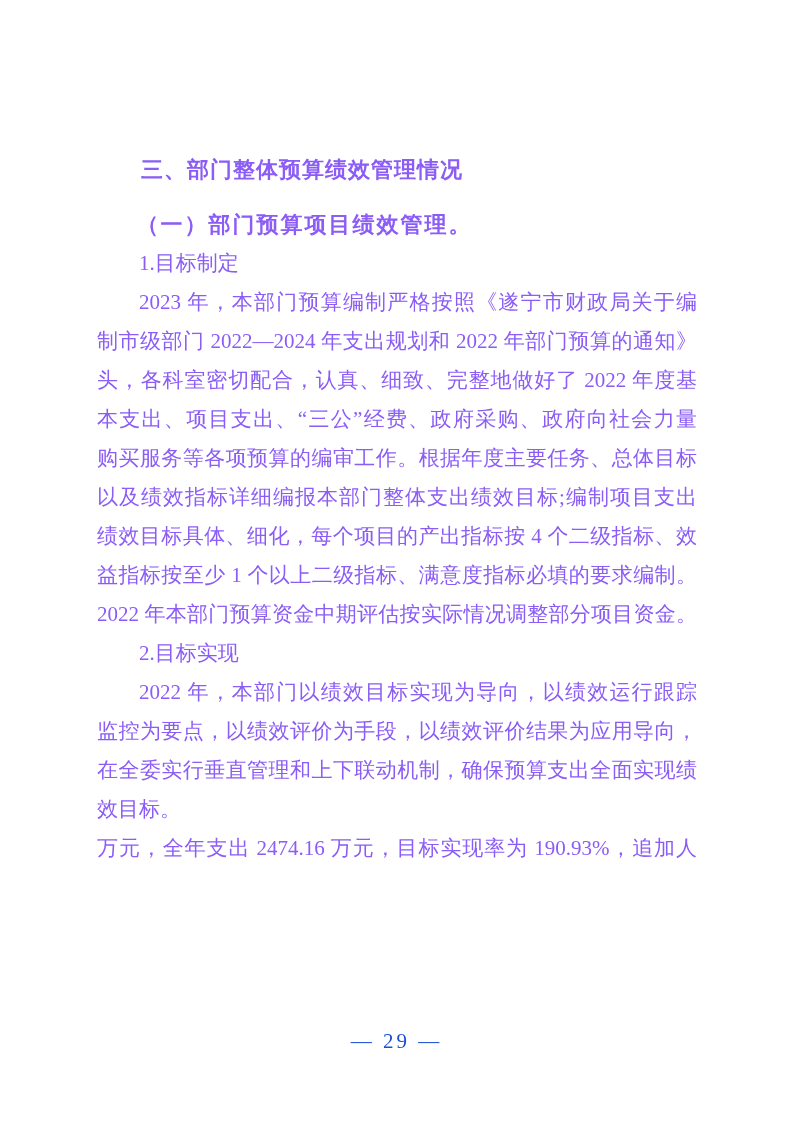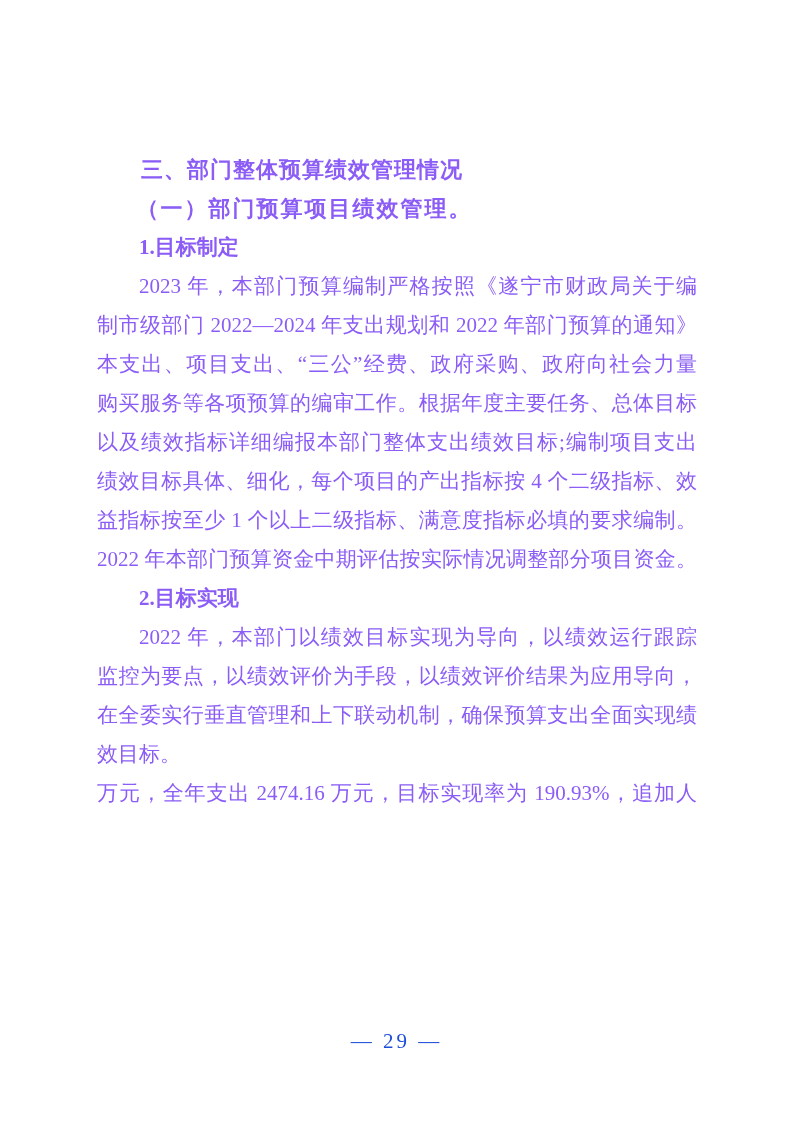--- a/index.html
+++ b/index.html
@@ -36,24 +36,24 @@
     font-size: 22px;
     letter-spacing: 1px;
     text-indent: 2em;
   }
   .h2 {
     font-family: "Liberation Serif", serif;
     font-weight: 700;
     font-size: 22px;
     letter-spacing: 2px;
     text-indent: 1.8em;
+    margin-top: 16px;
   }
   .sub {
     text-indent: 2em;
-    font-weight: bold;
   }
   .indent {
     text-indent: 2em;
   }
   .stretch {
     text-align: justify;
     text-align-last: justify;
   }
   .footer {
     position: absolute;
@@ -71,20 +71,21 @@
 </head>
 <body>
 
 <div class="page">
   <div class="doc-body">
     <div class="line h1">三、部门整体预算绩效管理情况</div>
     <div class="line h2">（一）部门预算项目绩效管理。</div>
     <div class="line sub">1.目标制定</div>
     <div class="line indent stretch">2023 年，本部门预算编制严格按照《遂宁市财政局关于编</div>
     <div class="line stretch">制市级部门 2022—2024 年支出规划和 2022 年部门预算的通知》</div>
+    <div class="line stretch">头，各科室密切配合，认真、细致、完整地做好了 2022 年度基</div>
     <div class="line stretch">本支出、项目支出、“三公”经费、政府采购、政府向社会力量</div>
     <div class="line stretch">购买服务等各项预算的编审工作。根据年度主要任务、总体目标</div>
     <div class="line stretch">以及绩效指标详细编报本部门整体支出绩效目标;编制项目支出</div>
     <div class="line stretch">绩效目标具体、细化，每个项目的产出指标按 4 个二级指标、效</div>
     <div class="line stretch">益指标按至少 1 个以上二级指标、满意度指标必填的要求编制。</div>
     <div class="line stretch">2022 年本部门预算资金中期评估按实际情况调整部分项目资金。</div>
     <div class="line sub">2.目标实现</div>
     <div class="line indent stretch">2022 年，本部门以绩效目标实现为导向，以绩效运行跟踪</div>
     <div class="line stretch">监控为要点，以绩效评价为手段，以绩效评价结果为应用导向，</div>
     <div class="line stretch">在全委实行垂直管理和上下联动机制，确保预算支出全面实现绩</div>

